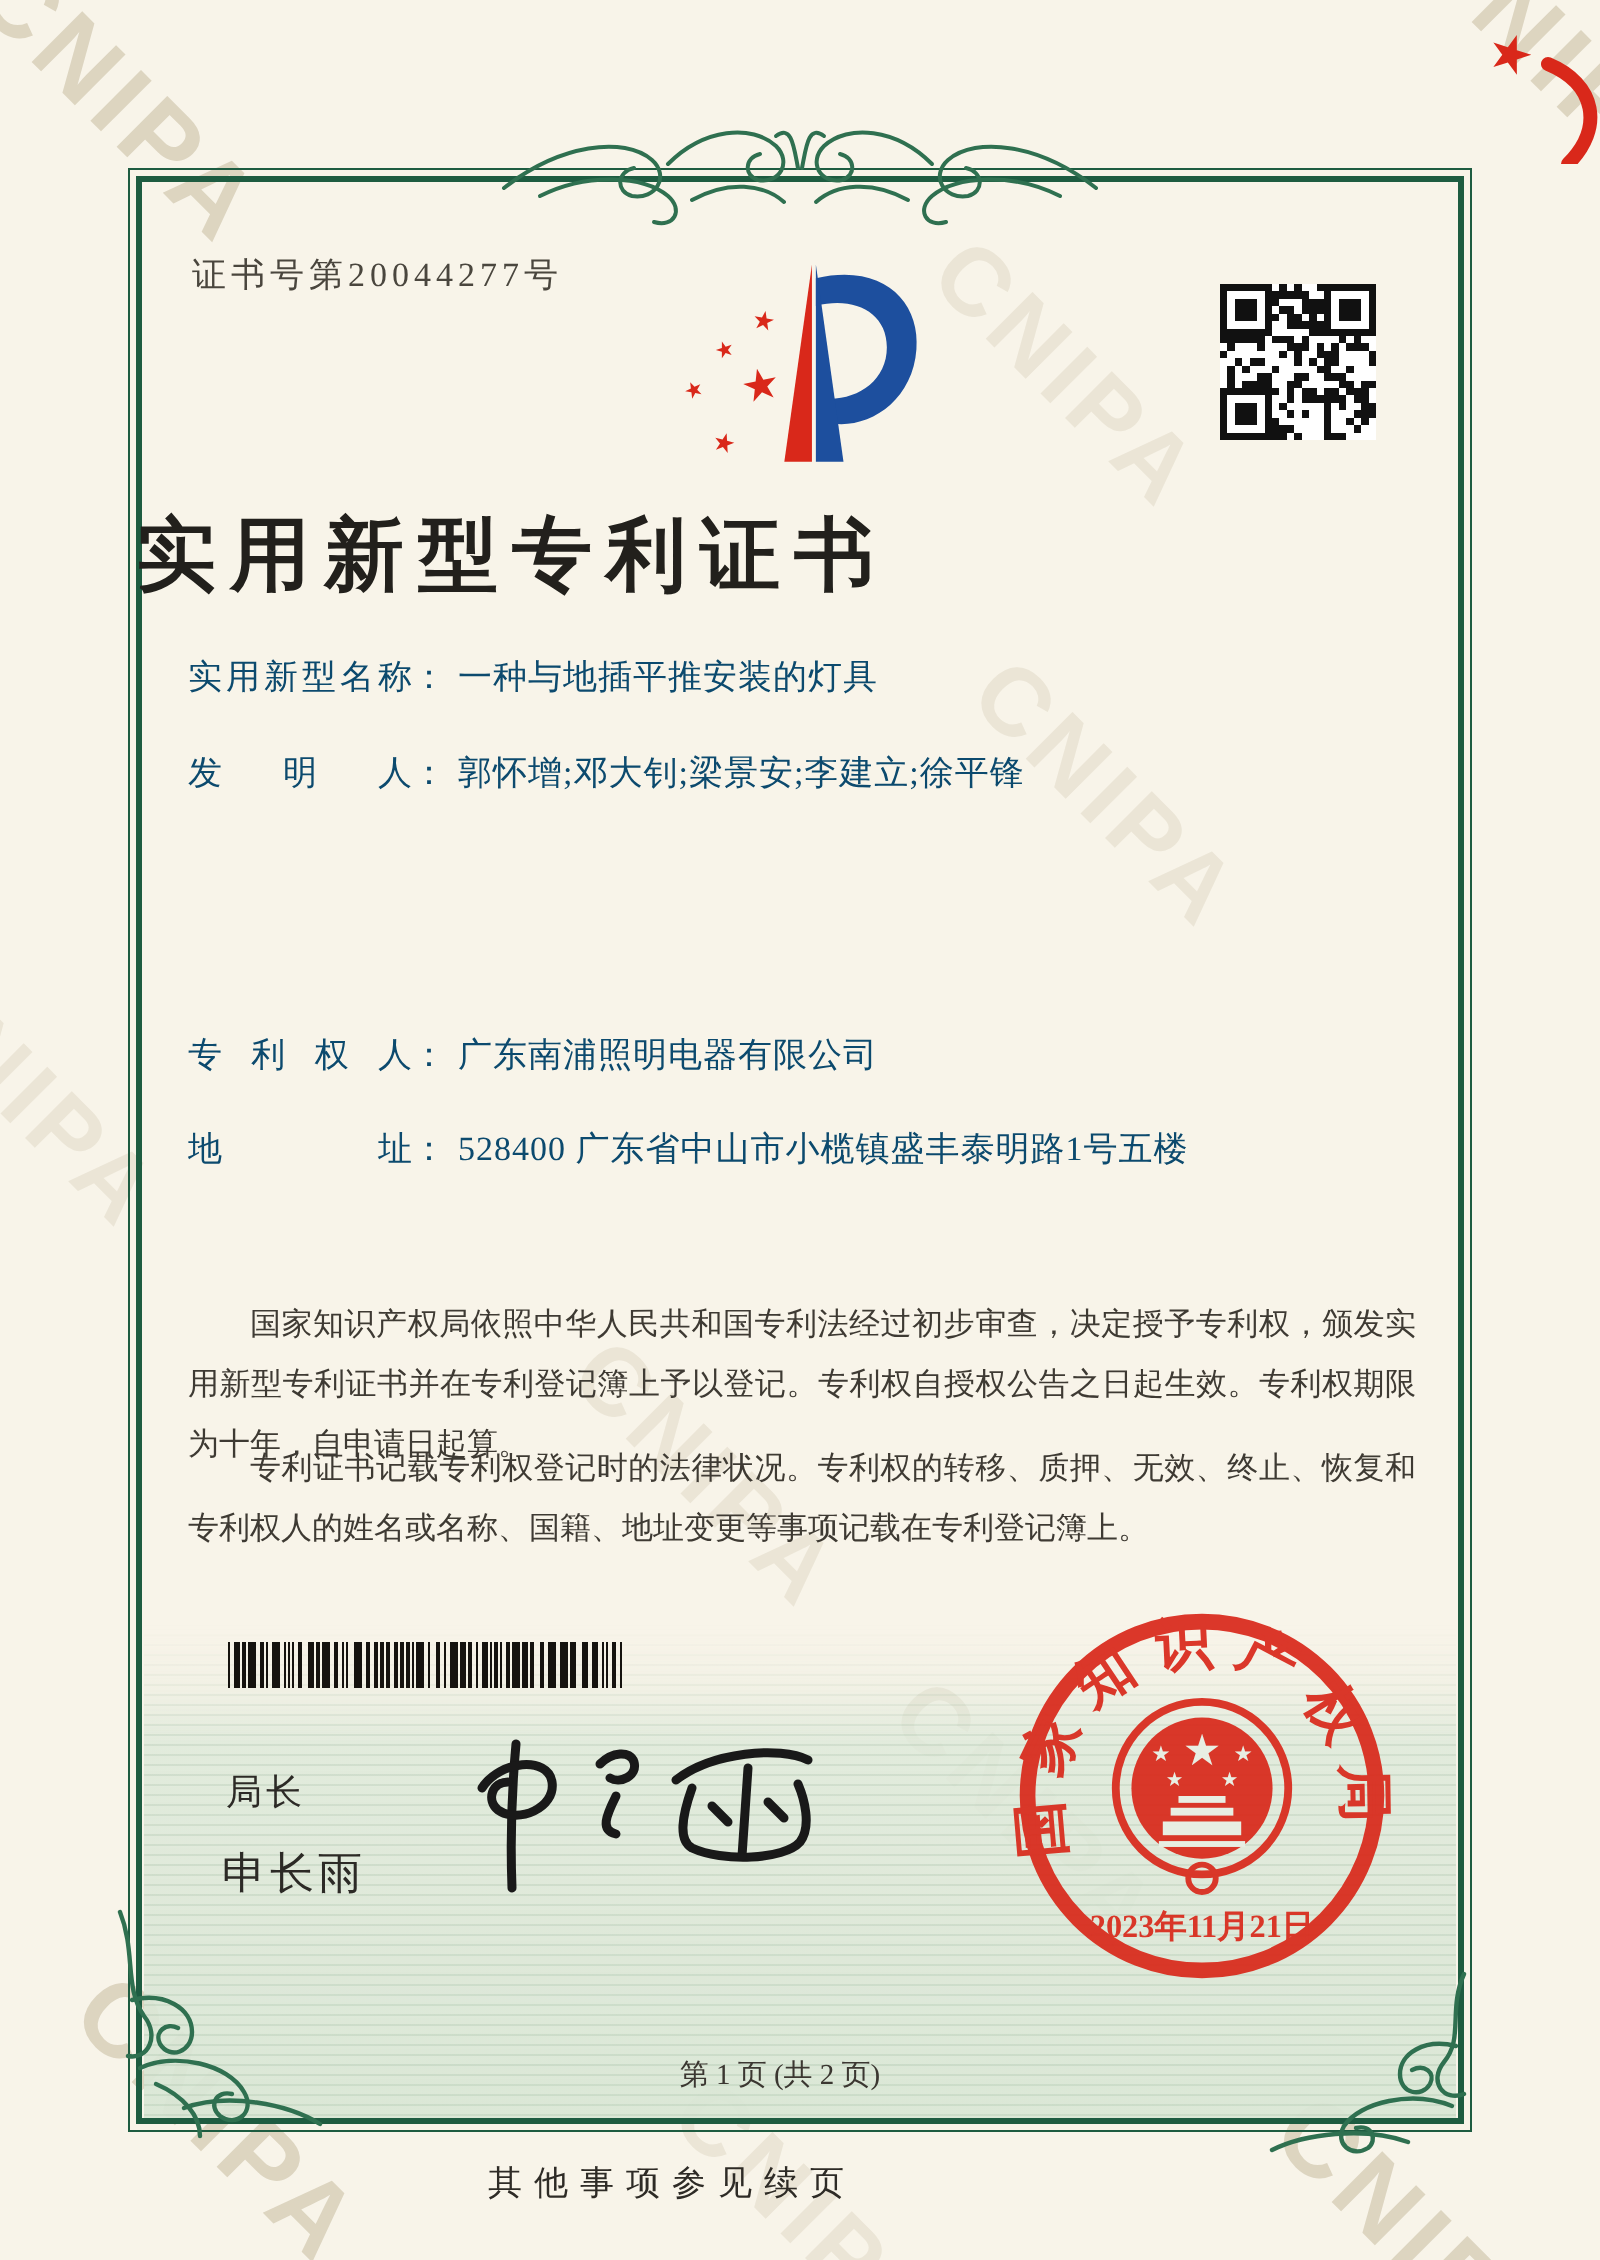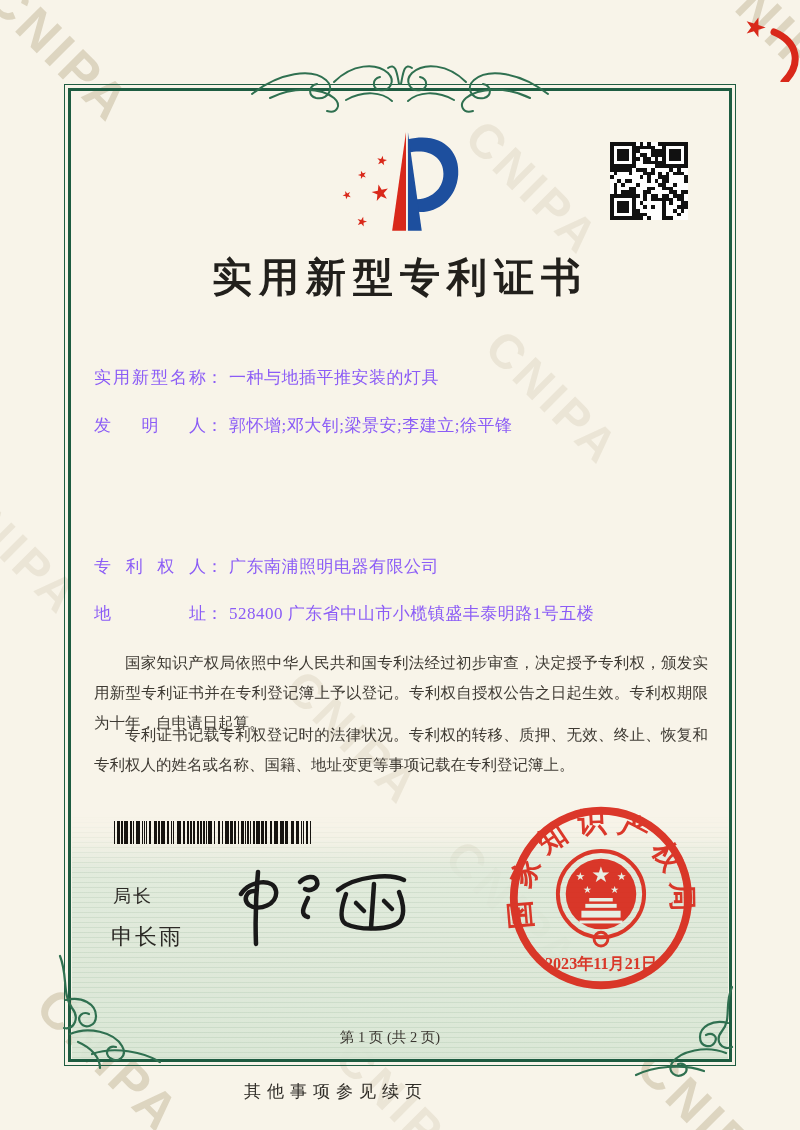--- a/index.html
+++ b/index.html
@@ -29,24 +29,24 @@
   }
   
   #frame{
     left:68px; top:88px; width:664px; height:974px; box-sizing:border-box;
     border:3px solid #1e5c41; outline:1px solid #1e5c41; outline-offset:3px;
     z-index:2; pointer-events:none;
   }
   .content{z-index:3;}
   #cert-no{left:96px; top:126px; font-size:17px; letter-spacing:2.5px; color:#4a463e;}
   #title{
-    left:68px; top:250px; width:664px; text-align:center;
+    left:68px; top:250px; width:664px; 
     font-size:40px; font-weight:700; letter-spacing:7px; color:#22201c;
   }
-  .frow{left:94px; width:620px; font-size:17px; color:#8b5cf6; white-space:nowrap;margin-top:39px;}
+  .frow{left:94px; width:620px; font-size:17px; color:#0c4a6e; white-space:nowrap;}
   .flabel{
     display:inline-block; width:112px; text-align:justify; text-align-last:justify;
     text-justify:inter-character; vertical-align:bottom;
   }
   .fcolon{display:inline-block; margin:0 6px 0 0;}
   .fvalue{letter-spacing:0.5px;}
   .grant2{position:absolute; left:322px; top:0;}
   .para{
     left:94px; width:614px; font-size:15.5px; line-height:1.95;
     text-align:justify; text-indent:2em; color:#3e3a33;
@@ -111,20 +111,21 @@
       <path d="M24 68 C 44 60, 70 66, 78 78 C 83 87, 74 94, 66 89 C 61 85, 64 77, 72 79"></path>
       <path d="M46 86 C 68 78, 98 82, 114 90"></path>
     </g>
   </svg>
 
   <svg class="abs orn" style="left:740px; top:2px;" width="60" height="80" viewBox="0 0 60 80">
     <text x="4" y="34" font-size="26" fill="#d9281a" transform="rotate(18 16 24)">★</text>
     <path d="M34 30 C 58 40, 62 62, 44 80" fill="none" stroke="#d9281a" stroke-width="7" stroke-linecap="round"></path>
   </svg>
 
+  <div id="cert-no" class="abs content">证书号第20044277号</div>
 
   <svg class="abs content" style="left:335px; top:126px;" width="138" height="116" viewBox="0 0 140 115">
     <path d="M74 12 C 108 4, 127 24, 125 48 C 123 76, 98 90, 79 85 L79 73 C 95 74, 110 64, 110 47 C 110 29, 93 21, 74 26 Z" fill="#1d4f9e"></path>
     <path d="M72 5 L72 105 L58 105 Z" fill="#d9281a"></path>
     <path d="M74 5 L74 105 L88 105 Z" fill="#1d4f9e"></path>
     <text x="36" y="74" font-size="22" fill="#d9281a" transform="rotate(-12 44 66)">★</text>
     <text x="42" y="38" font-size="13" fill="#d9281a" transform="rotate(10 48 32)">★</text>
     <text x="22" y="52" font-size="11" fill="#d9281a" transform="rotate(-18 27 46)">★</text>
     <text x="6" y="72" font-size="11" fill="#d9281a" transform="rotate(-25 12 66)">★</text>
     <text x="22" y="100" font-size="13" fill="#d9281a" transform="rotate(15 28 94)">★</text>

